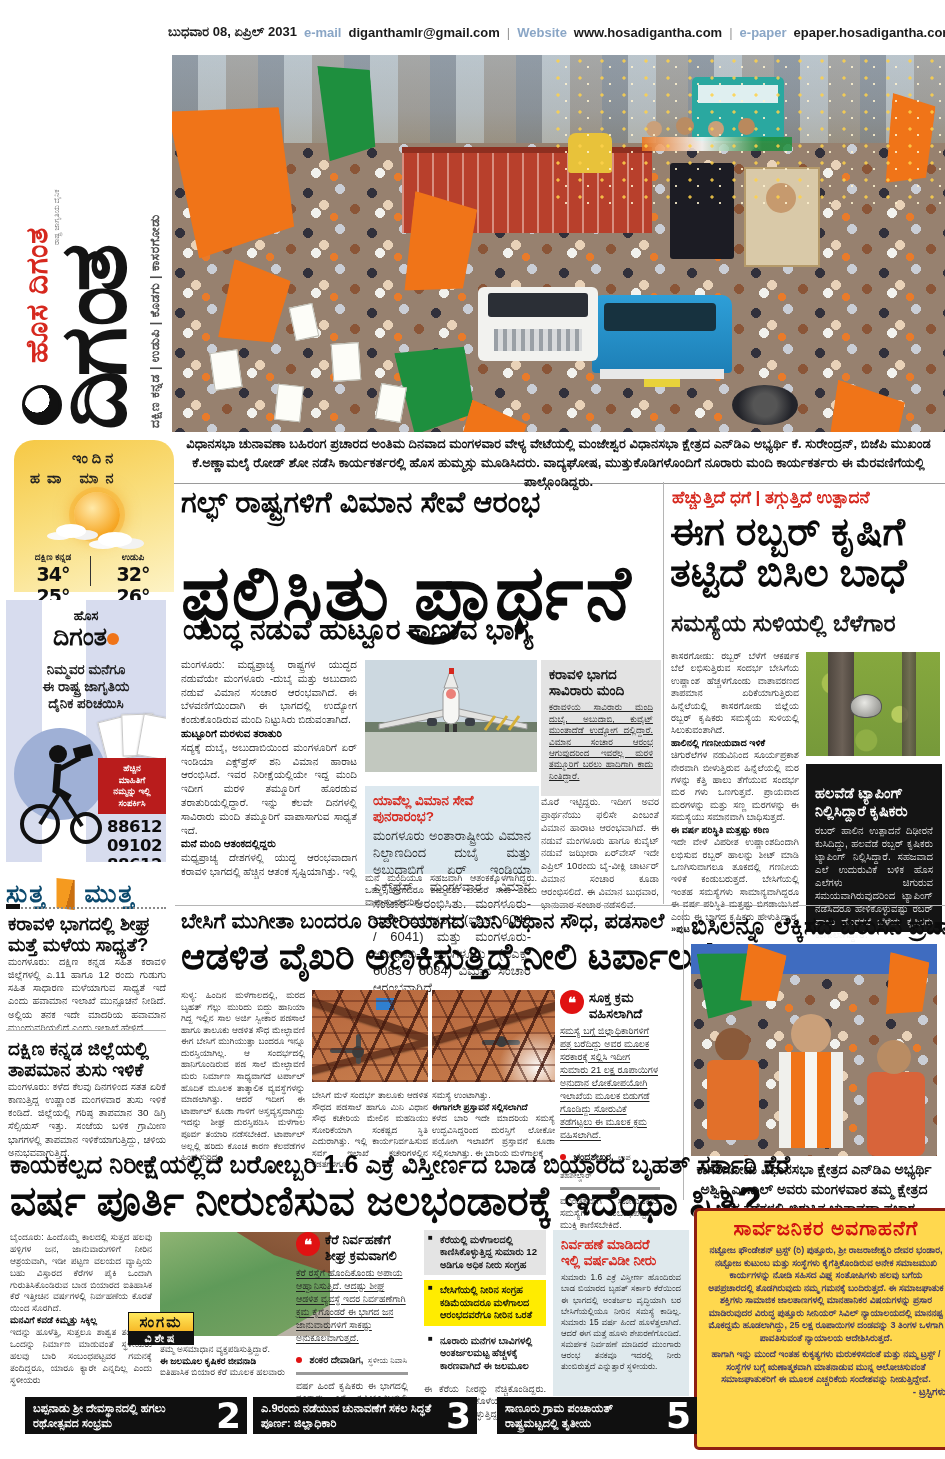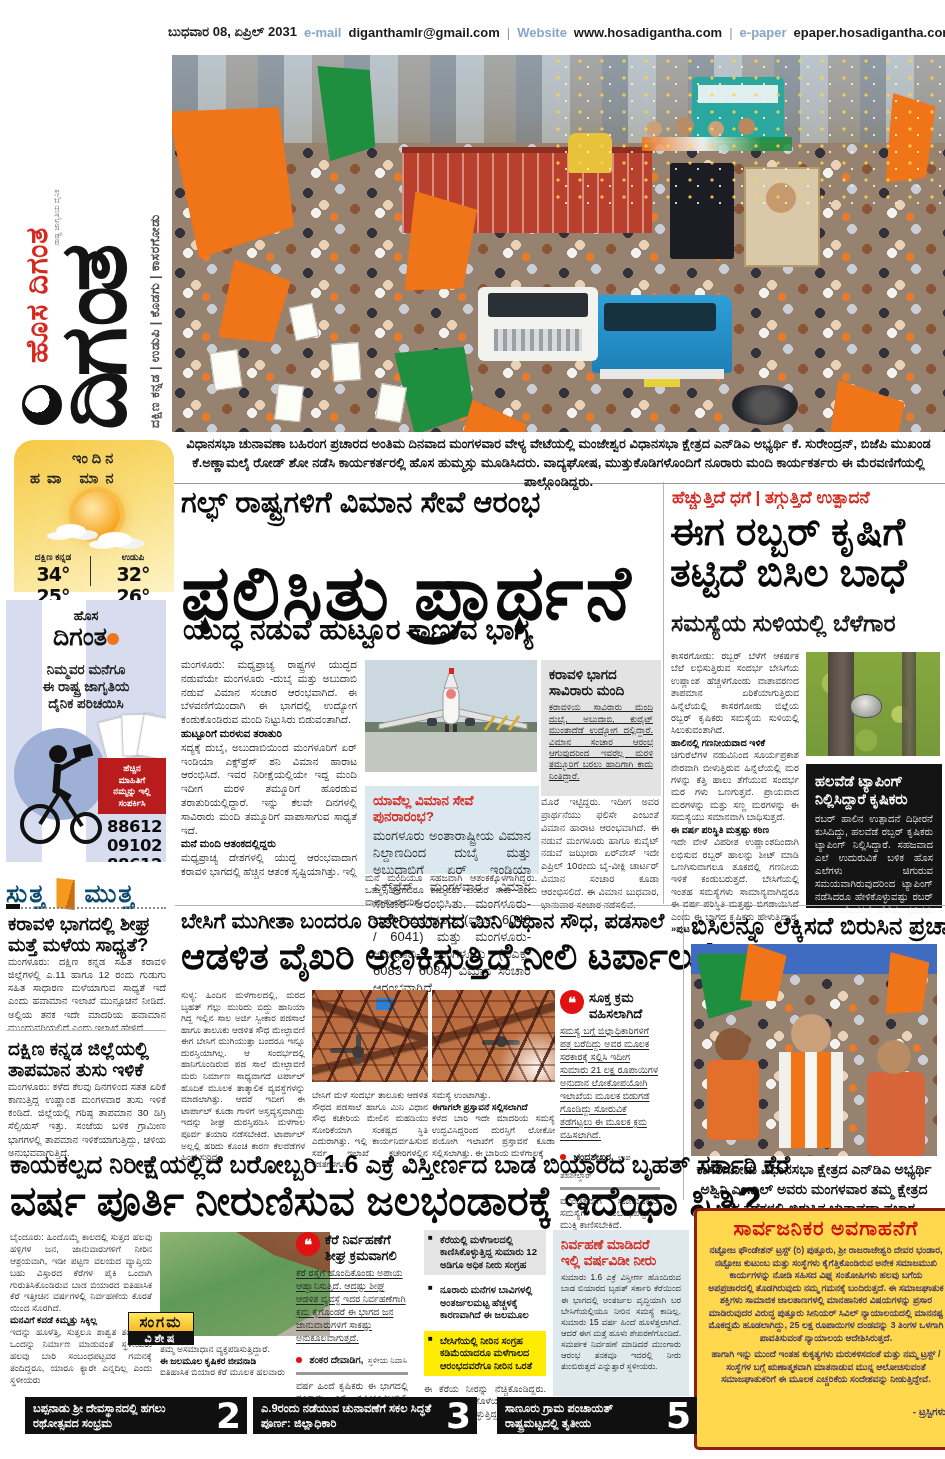--- a/index.html
+++ b/index.html
@@ -70,21 +70,21 @@
   .mega{font-size:76px;}
   .sub1{font-size:28px;font-weight:900;color:#0c0c0c;white-space:nowrap;}
   .bluebox{background:#dce8ef;padding:7px 8px;}
   .bluebox .t{color:#d6281e;font-weight:bold;font-size:13.5px;margin-bottom:3px;}
   .graybox{background:#e3e3e3;padding:7px 8px;}
   .graybox .t{font-weight:900;font-size:13.5px;line-height:1.2;color:#111;margin-bottom:3px;}
   
   .kicker-red{color:#d6281e;font-size:17px;font-weight:900;white-space:nowrap;}
   .rub-hl{font-size:39px;}
   .rub-sub{font-size:23px;font-weight:900;white-space:nowrap;}
-  .blackbox{background:#141414;color:#efefef;padding:8px 9px;}
+  .blackbox{background:#141414;color:#efefef;padding:20px 9px;}
   .blackbox .t{font-size:14.5px;font-weight:bold;color:#fff;line-height:1.25;margin-bottom:4px;}
   
   .qicon{width:24px;height:24px;border-radius:50%;background:#e01212;color:#fff;font-size:15px;font-weight:900;text-align:center;line-height:26px;}
   .qtitle{font-size:13px;font-weight:900;color:#0d0d0d;line-height:1.2;}
   .qbody{font-size:9.4px;line-height:1.38;color:#222;text-decoration:underline;text-underline-offset:2px;}
   .qattr{font-size:9.5px;font-weight:900;color:#111;}
   .qrole{font-size:8px;color:#333;font-weight:normal;}
   .reddot{display:inline-block;width:6px;height:6px;border-radius:50%;background:#e01212;margin-right:3px;}
   
   .ph{overflow:hidden;position:absolute;}
@@ -115,21 +115,21 @@
   .sangama-sub{background:#111;color:#fff;font-weight:bold;font-size:11px;text-align:center;letter-spacing:3px;}
   .pageref{font-weight:900;color:#111;}
   
   .camp-hl{font-size:24px;font-weight:900;white-space:nowrap;color:#0c0c0c;}
   .camp-photo{background:linear-gradient(180deg,#3f6cc0 0 14%,#8d7d6e 14%,#7d6a5a);}
   .camp-cap{font-size:14px;font-weight:bold;text-align:center;line-height:1.4;color:#111;}
   
   #notice{left:694px;top:1208px;width:240px;height:224px;background:#ffd84e;border:3px solid #8f1f12;border-radius:5px;padding:6px 9px;box-sizing:content-box;}
   #notice .t{color:#d01010;font-size:20px;font-weight:900;text-align:center;letter-spacing:1px;}
   #notice p{margin:4px 0 0 0;font-size:9.1px;font-weight:bold;color:#43396a;text-align:center;line-height:1.38;}
-  #notice .sig{text-align:right;font-size:10px;font-weight:900;color:#43396a;margin-top:20px;}
+  #notice .sig{text-align:right;font-size:10px;font-weight:900;color:#43396a;margin-top:0;}
   
   .teaser{background:#101010;color:#fff;display:flex;align-items:center;height:37px;}
   .teaser .tt{font-size:11.3px;font-weight:bold;line-height:1.25;padding:2px 4px 2px 8px;flex:1;}
   .teaser .num{font-size:36px;font-weight:900;font-family:"DejaVu Sans",sans-serif;padding-right:6px;line-height:1;}
   
   .planebox{background:linear-gradient(180deg,#ccd8e0 0 55%,#dfe7ea 55% 72%,#b9c3b4 72% 78%,#cfd3cc 78% 100%);}
 </style>
 </head>
 <body>
 
@@ -446,22 +446,22 @@
       <span class="reddot"></span>
       <span class="qattr">ಶಂಕರ ದೇವಾಡಿಗ,</span>
       <span class="qrole">ಸ್ಥಳೀಯ ನಿವಾಸಿ</span>
     </div>
     <div class="hrule" style="margin-top:5px;height:3px;background:#9a9a9a;"></div>
     <div class="small-txt jt" style="margin-top:5px;">ವರ್ಷ ಹಿಂದೆ ಕೃಷಿಕರು ಈ ಭಾಗದಲ್ಲಿ ನೂರಾರು ಎಕ್ರೆ ಕೃಷಿಭೂಮಿಯಲ್ಲಿ ಮಳೆಗಾಲ ಬೆಳೆ ಎದುರಿಸಿ ಬೆಳೆಯುತ್ತಿದ್ದು, ಅದಕ್ಕಾಗಿ</div>
   </div>
 
   <div class="abs" style="left:424px;top:1230px;width:122px;">
     <div class="bullet gray">ಕೆರೆಯಲ್ಲಿ ಮಳೆಗಾಲದಲ್ಲಿ ಕಾಣಿಸಿಕೊಳ್ಳುತ್ತಿದ್ದ ಸುಮಾರು 12 ಅಡಿಗೂ ಅಧಿಕ ನೀರು ಸಂಗ್ರಹ</div>
+    <div class="bullet yellow" style="margin-top:5px;">ಬೇಸಿಗೆಯಲ್ಲಿ ನೀರಿನ ಸಂಗ್ರಹ ಕಡಿಮೆಯಾದರೂ ಮಳೆಗಾಲದ ಆರಂಭದವರೆಗೂ ನೀರಿನ ಒರತೆ</div>
     <div class="bullet" style="margin-top:5px;">ನೂರಾರು ಮನೆಗಳ ಬಾವಿಗಳಲ್ಲಿ ಅಂತರ್ಜಲಮಟ್ಟ ಹೆಚ್ಚಳಕ್ಕೆ ಕಾರಣವಾಗಿದೆ ಈ ಜಲಮೂಲ</div>
-    <div class="bullet yellow" style="margin-top:5px;">ಬೇಸಿಗೆಯಲ್ಲಿ ನೀರಿನ ಸಂಗ್ರಹ ಕಡಿಮೆಯಾದರೂ ಮಳೆಗಾಲದ ಆರಂಭದವರೆಗೂ ನೀರಿನ ಒರತೆ</div>
     <div class="small-txt jt" style="margin-top:7px;">
       <span>ಈ ಕೆರೆಯ ನೀರನ್ನು ನೆಚ್ಚಿಕೊಂಡಿದ್ದರು. ಜಾನುವಾರು ಮೈತೊಳೆಯಲು ಕೂಡಾ ಈ ನೀರನ್ನೇ ಬಳಸಿಕೊಳ್ಳುತ್ತಿದ್ದರು.</span>
       <span class="pageref">»<span>ಪುಟ 5</span></span>
     </div>
   </div>
 
   <div class="abs lakebox" style="left:553px;top:1230px;width:120px;height:152px;">
     <div class="t">
       <div>ನಿರ್ವಹಣೆ ಮಾಡಿದರೆ</div>
       <div>ಇಲ್ಲಿ ವರ್ಷವಿಡೀ ನೀರು</div>

